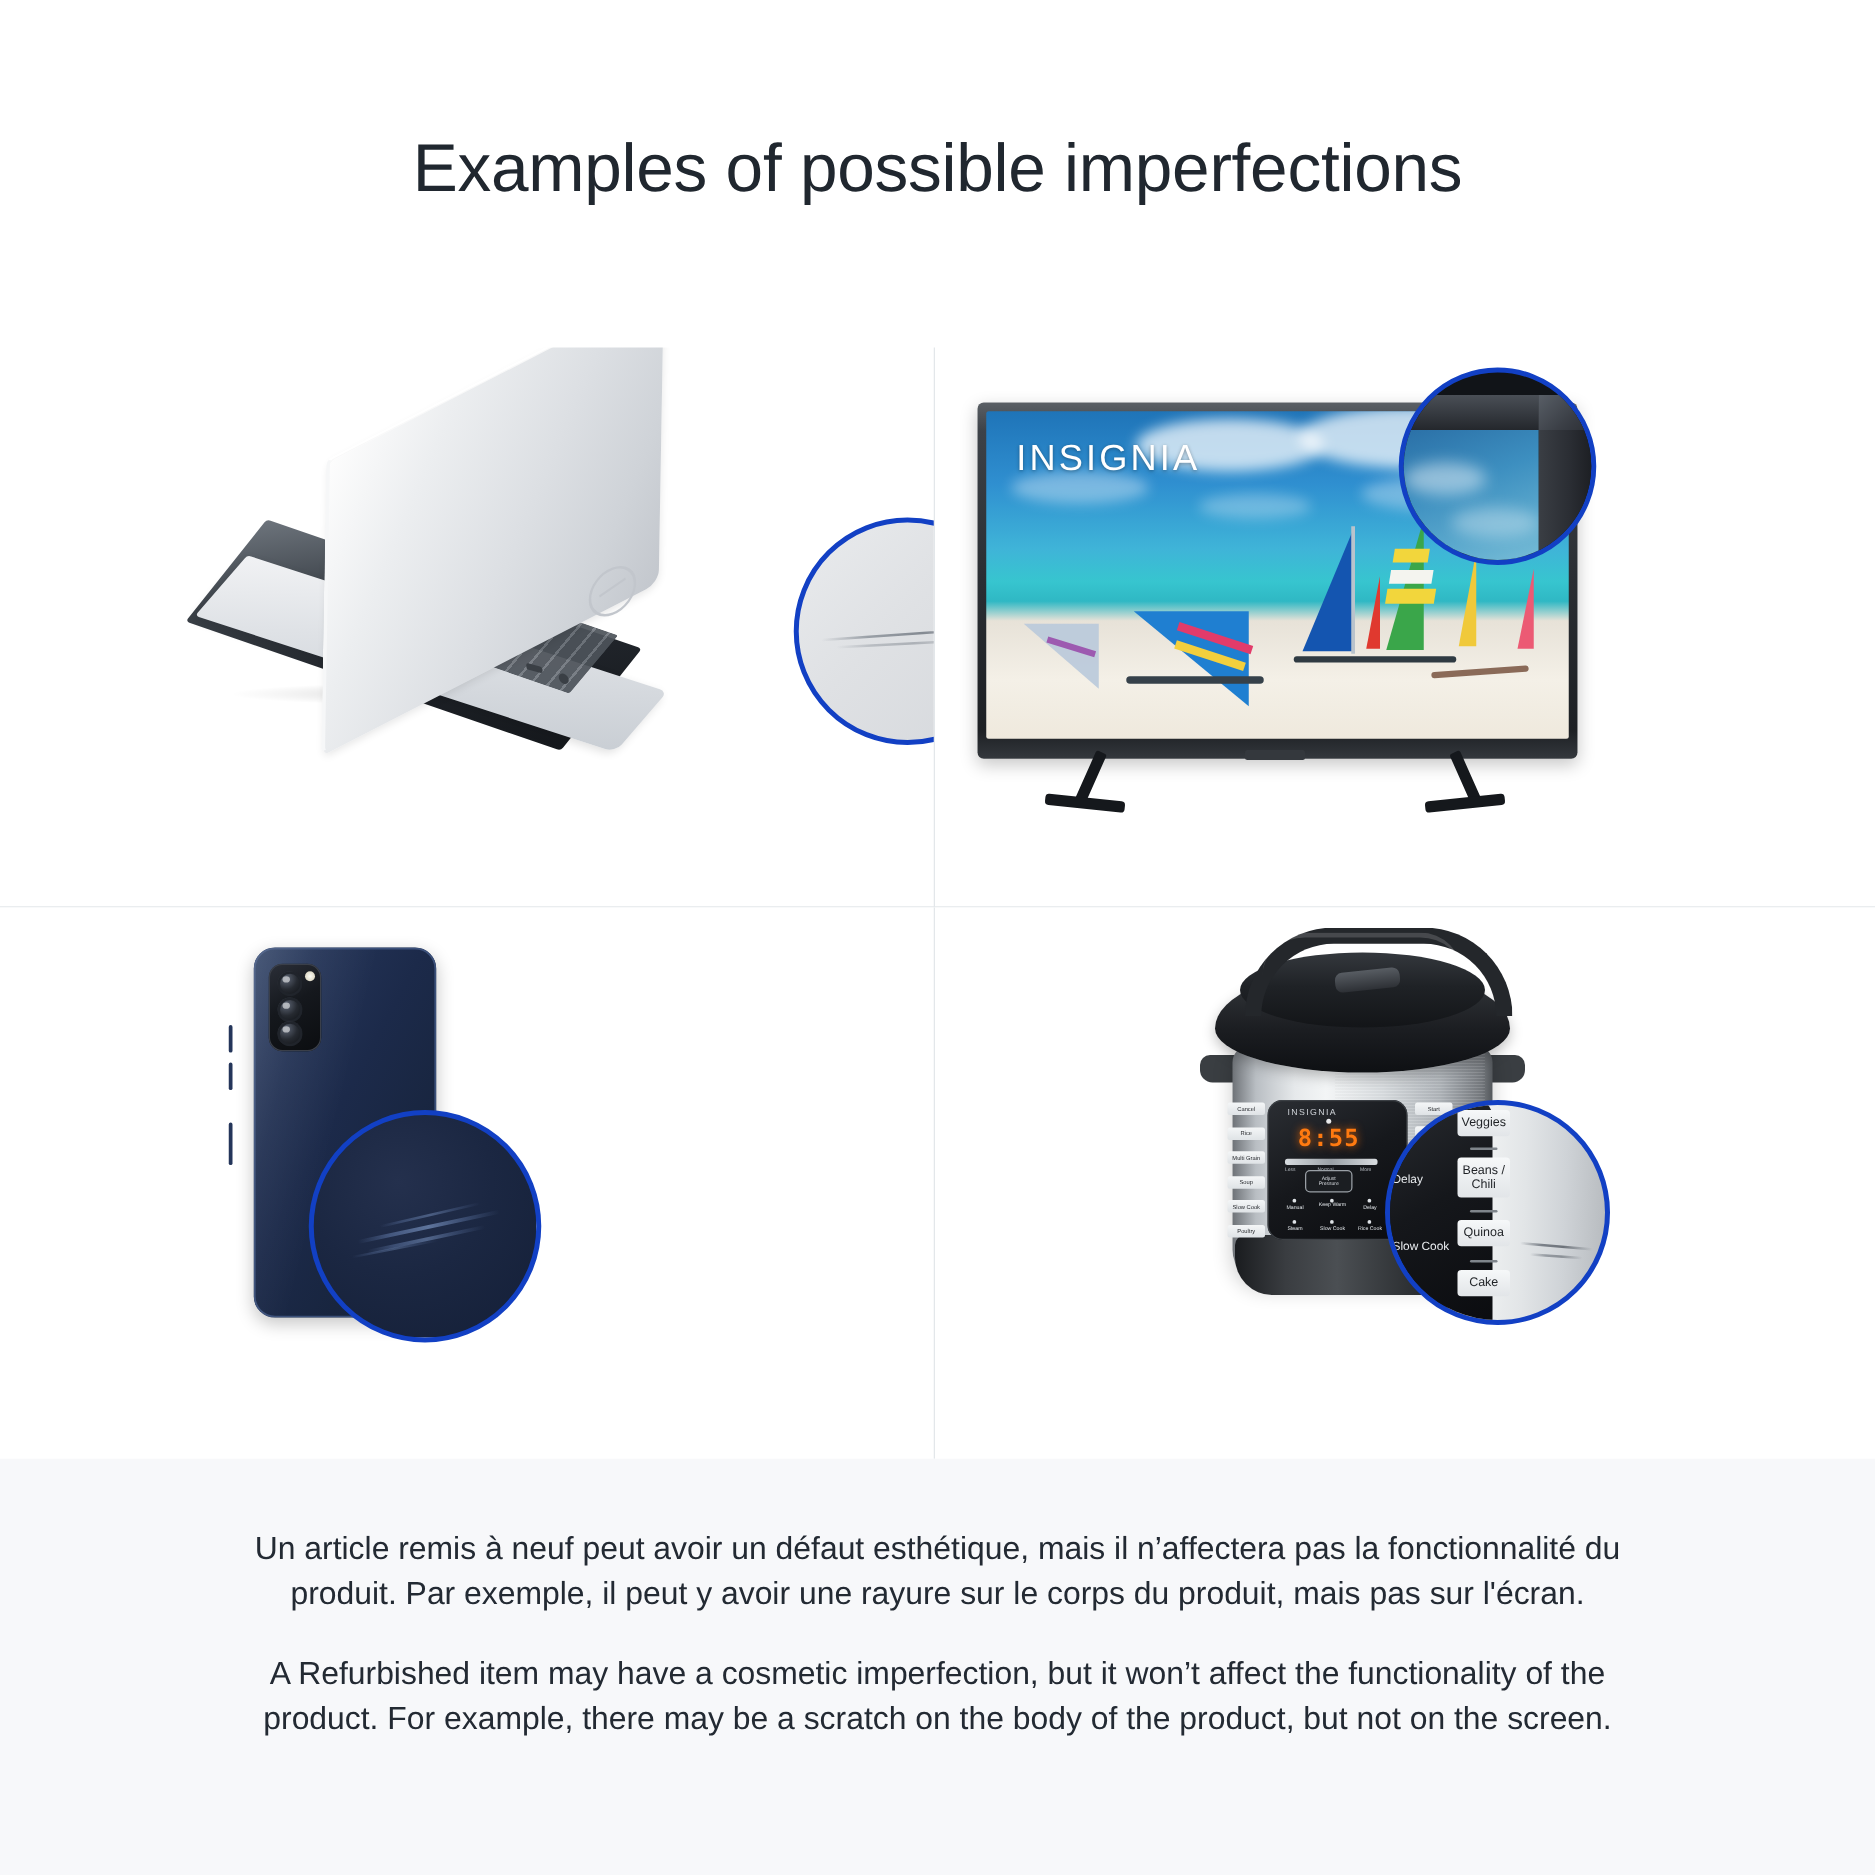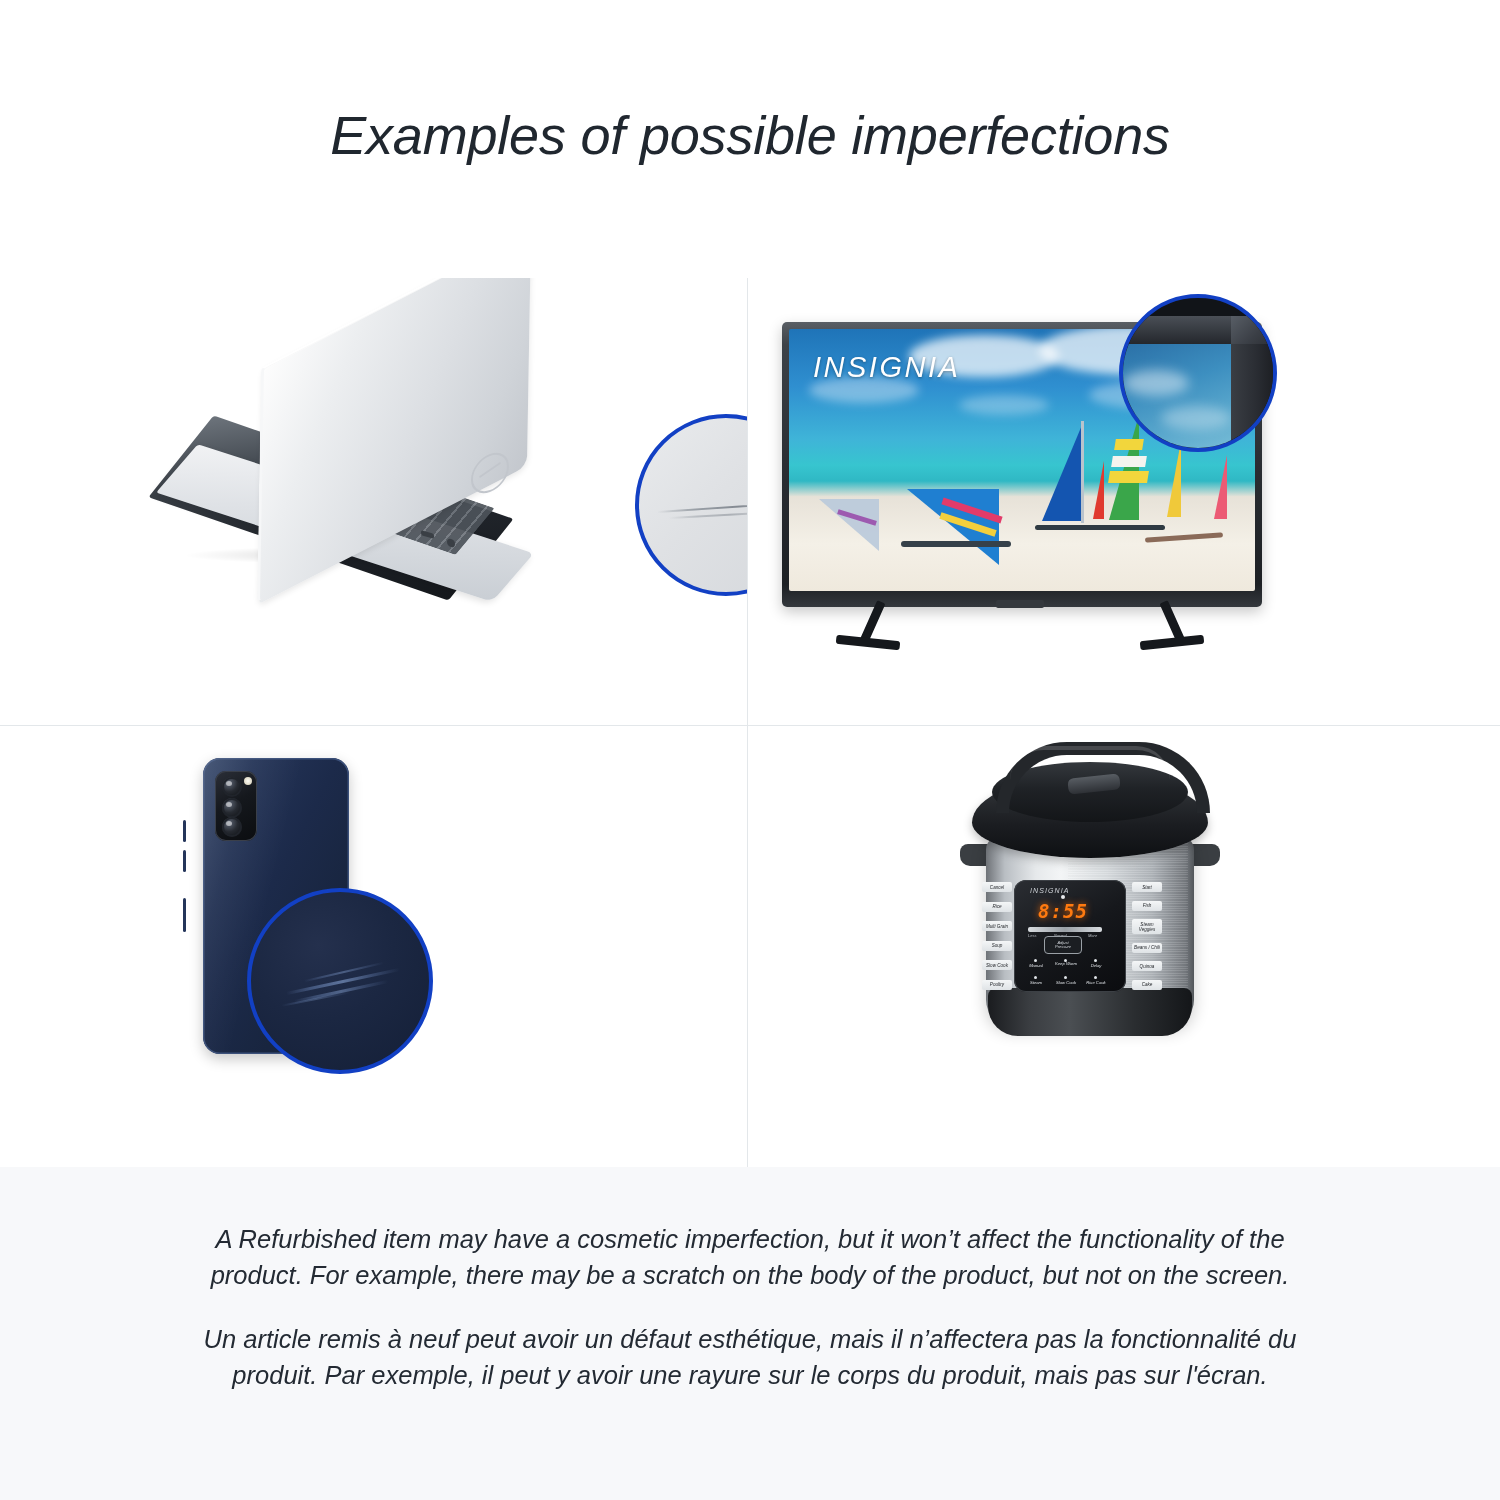--- a/index.html
+++ b/index.html
@@ -3,21 +3,21 @@
 <meta charset="utf-8">
 <style>
   html,body{margin:0;padding:0;}
   body{
     width:1500px;height:1500px;
     background:#ffffff;
     font-family:"Liberation Sans", sans-serif;
     color:#1f2731;
     overflow:hidden;
   }
-  .page{position:relative;width:1500px;height:1500px;font-style:italic;}
+  .page{position:relative;width:1500px;height:1500px;}
 
   
   .header{
     position:absolute;left:0;top:0;width:1500px;height:270px;
     display:flex;flex-direction:column;align-items:center;justify-content:center;
     background:#ffffff;
   }
   .title-line{
     font-size:54px;line-height:74px;font-weight:400;color:#20272f;
     letter-spacing:-0.2px;text-align:center;white-space:nowrap;
@@ -498,25 +498,39 @@
             <div class="ck-keyrow" style="left:40px;top:82px;width:24px;">Keep Warm</div>
             <div class="ck-keyrow" style="left:70px;top:84px;width:24px;">Delay</div>
             <div class="ck-keydot" style="left:20px;top:96px;"></div>
             <div class="ck-keydot" style="left:50px;top:96px;"></div>
             <div class="ck-keydot" style="left:80px;top:96px;"></div>
             <div class="ck-keyrow" style="left:10px;top:101px;width:24px;">Steam</div>
             <div class="ck-keyrow" style="left:40px;top:101px;width:24px;">Slow Cook</div>
             <div class="ck-keyrow" style="left:70px;top:101px;width:24px;">Rice Cook</div>
           </div>
 
+          <div class="loupe loupe-cooker">
+            <div class="lp-panel"></div>
+            <div class="lp-key" style="top:4px;">Veggies</div>
+            <div class="lp-sep" style="top:34px;"></div>
+            <div class="lp-key" style="top:42px;">Beans / Chili</div>
+            <div class="lp-sep" style="top:84px;"></div>
+            <div class="lp-key" style="top:92px;">Quinoa</div>
+            <div class="lp-sep" style="top:124px;"></div>
+            <div class="lp-key" style="top:132px;">Cake</div>
+            <div class="lp-ltext" style="top:54px;">Delay</div>
+            <div class="lp-ltext" style="top:108px;">Slow Cook</div>
+            <div class="ck-scr" style="left:104px;top:112px;width:58px;transform:rotate(5deg);"></div>
+            <div class="ck-scr" style="left:112px;top:120px;width:42px;transform:rotate(4deg);opacity:.7;"></div>
+          </div>
 
         </div>
       </div>
     </div>
 
   </div>
 
   <div class="footer">
+    <div class="para">Un article remis à neuf peut avoir un défaut esthétique, mais il n’affectera pas la fonctionnalité du produit. Par exemple, il peut y avoir une rayure sur le corps du produit, mais pas sur l'écran.</div>
     <div class="para">A Refurbished item may have a cosmetic imperfection, but it won’t affect the functionality of the product. For example, there may be a scratch on the body of the product, but not on the screen.</div>
-    <div class="para">Un article remis à neuf peut avoir un défaut esthétique, mais il n’affectera pas la fonctionnalité du produit. Par exemple, il peut y avoir une rayure sur le corps du produit, mais pas sur l'écran.</div>
   </div>
 
 </div>
 
 </body></html>

